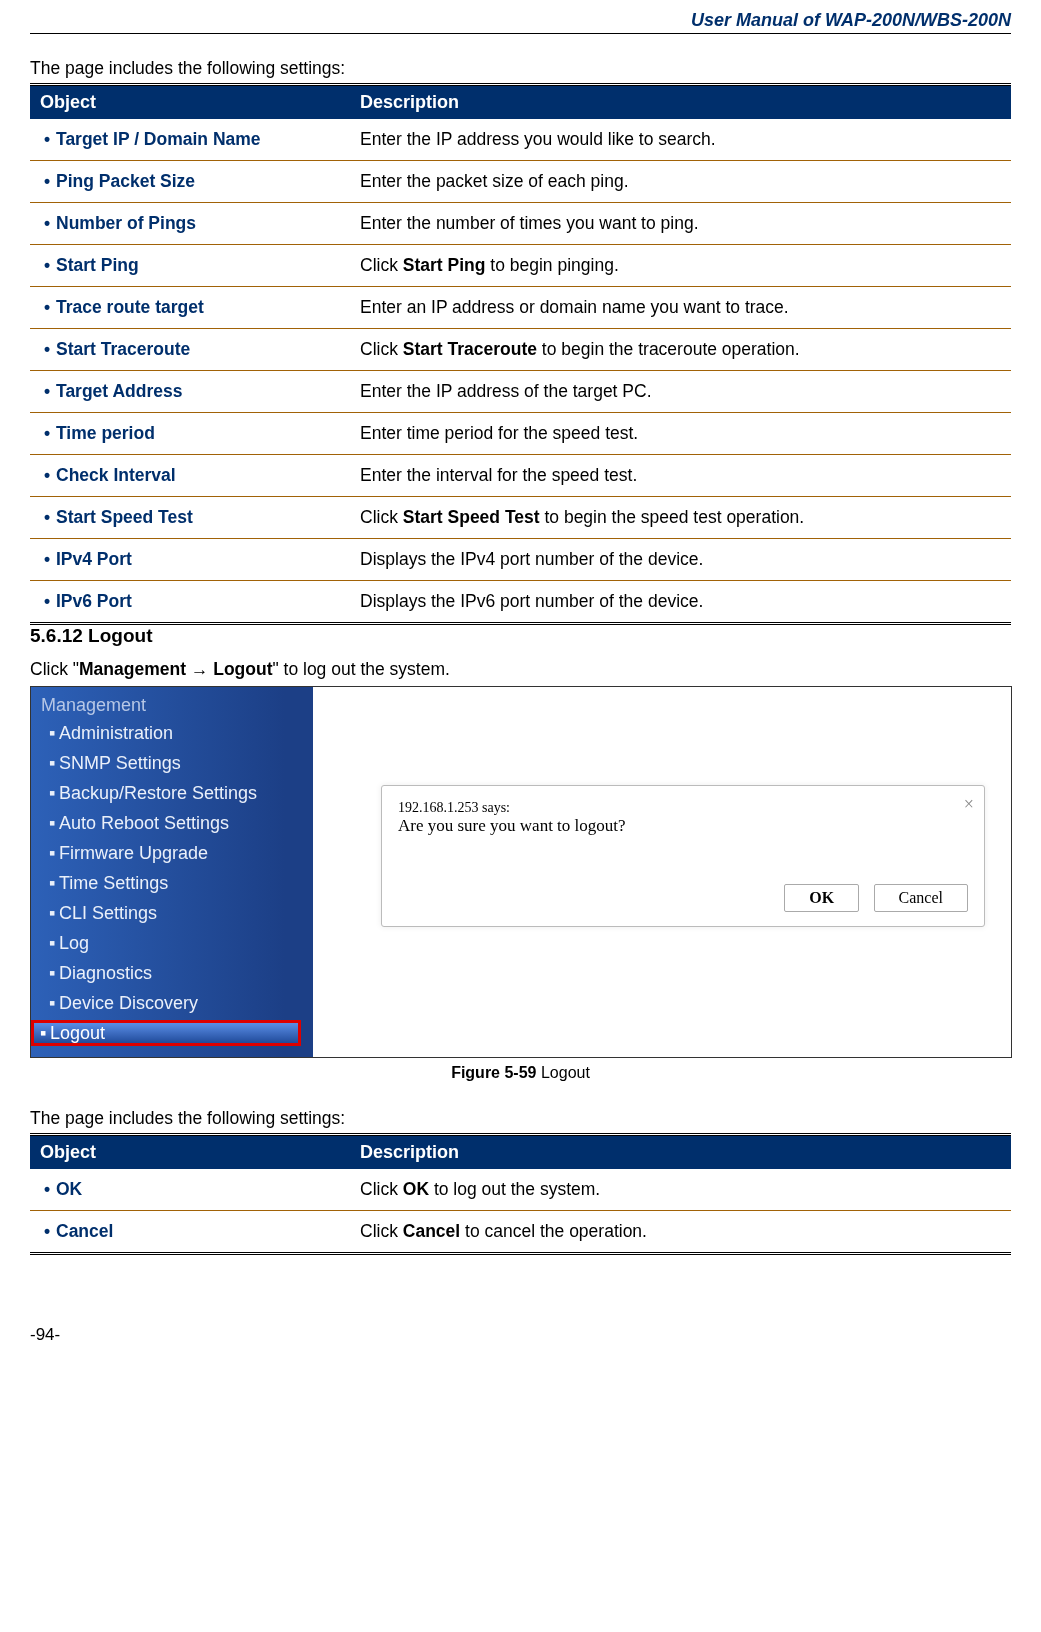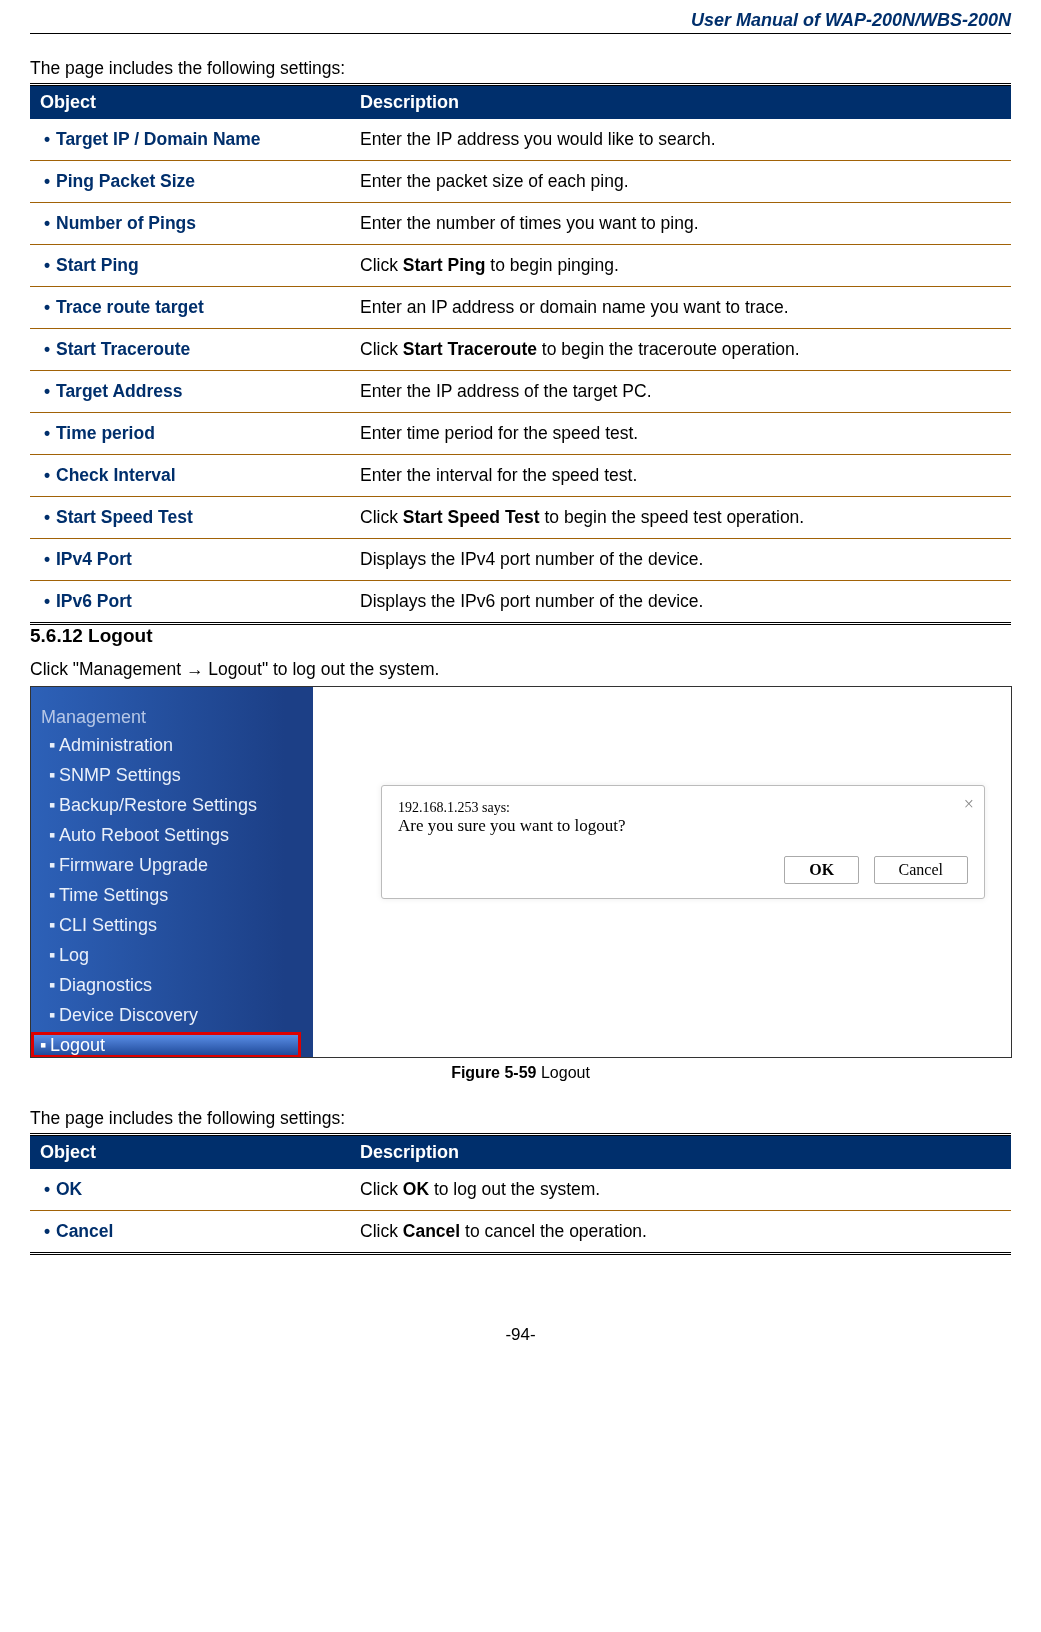--- a/index.html
+++ b/index.html
@@ -69,37 +69,37 @@
   }
   .section-heading {
     font-weight: bold;
     font-size: 19px;
     margin: 0 0 12px 0;
   }
   .instr {
     font-size: 17.5px;
     margin: 0 0 6px 0;
   }
-  .instr .b { font-weight: normal; }
+  .instr .b { font-weight: bold; }
   .figure-wrap {
     border: 1px solid #333;
     width: 980px;
     height: 370px;
     position: relative;
     display: flex;
     background: #fff;
     overflow: hidden;
   }
   .sidebar {
     width: 282px;
     background: linear-gradient(to right, #2d61b8, #1c3f86 90%);
     color: #fff;
     font-family: Verdana, Arial, sans-serif;
     font-size: 18px;
-    padding: 18px 0 0 0;
+    padding: 6px 0 0 0;
     position: relative;
   }
   .sidebar .menu-title {
     color: #b6c7e6;
     padding: 2px 10px 2px 10px;
     font-size: 18px;
   }
   .sidebar .item {
     padding: 2px 10px 2px 18px;
     color: #eaf0fa;
@@ -134,21 +134,21 @@
     border-radius: 3px;
     background: #fff;
     box-shadow: 0 0 6px rgba(0,0,0,0.08);
     font-family: "Times New Roman", serif;
   }
   .dialog .dlg-title {
     font-size: 14px;
   }
   .dialog .dlg-msg {
     font-size: 17px;
-    margin-bottom: 20px;
+    margin-bottom: 48px;
   }
   .dialog .dlg-close {
     position: absolute;
     right: 10px;
     top: 8px;
     color: #888;
     font-size: 18px;
     cursor: pointer;
   }
   .dialog .btn-row {
@@ -165,21 +165,21 @@
     cursor: pointer;
   }
   .dialog .btn.ok { font-weight: bold; }
   .figure-caption {
     text-align: center;
     font-size: 16px;
     margin: 6px 0 26px 0;
   }
   .figure-caption .b { font-weight: bold; }
   .page-num {
-    text-align: center;
+    text-align: left;
     font-size: 17px;
     margin-top: 70px;
   }
 </style>
 </head>
 <body>
 
 <div class="page">
 
   <div class="header-title">User Manual of WAP-200N/WBS-200N</div>

